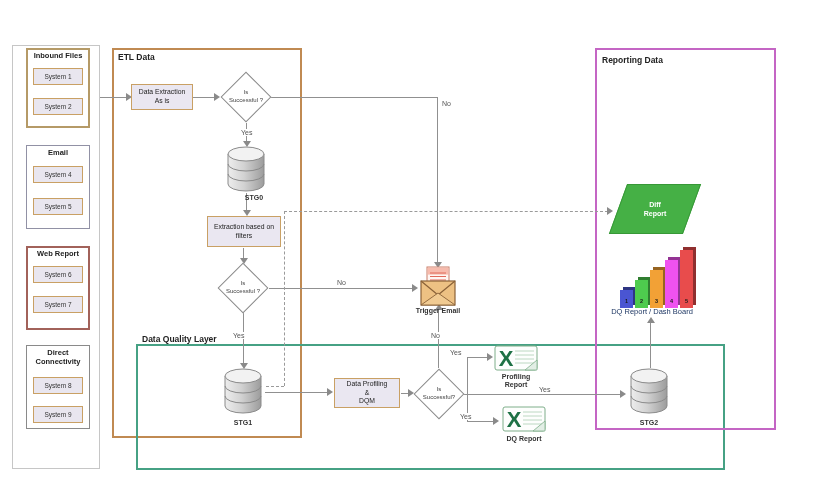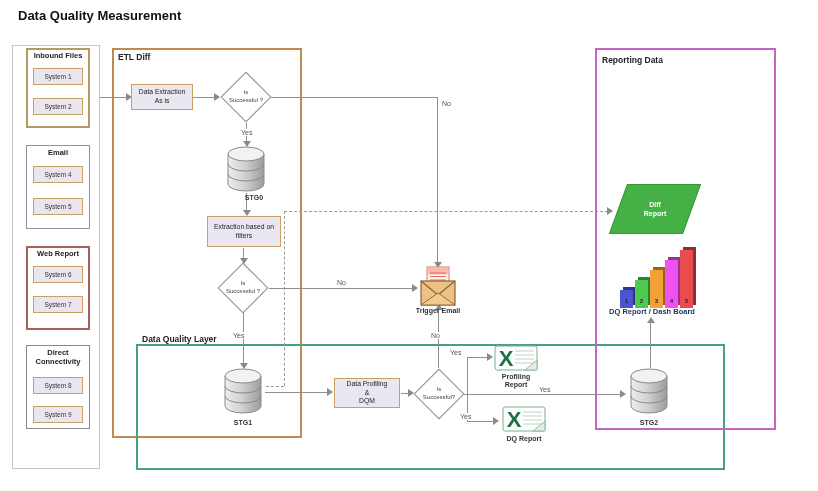--- a/index.html
+++ b/index.html
@@ -49,44 +49,43 @@
           border:1px solid #379837; transform:skewX(-20deg); }
   .para-inner { position:absolute; inset:0; transform:skewX(20deg); display:flex; align-items:center;
                 justify-content:center; text-align:center; color:#fff; font-size:7px; font-weight:bold; line-height:1.35; }
 
   
   .bars { position:absolute; left:616px; top:246px; width:86px; height:62px; display:flex;
           align-items:flex-end; gap:2px; padding-left:4px; }
   .bar { width:13px; position:relative; display:flex; align-items:flex-end; justify-content:center; }
   .bar span { font-size:5.5px; font-weight:bold; color:#1a1a1a; padding-bottom:4px; }
   .chart-label { position:absolute; left:596px; top:307px; width:112px; text-align:center;
-                 font-size:7.5px; font-weight:bold; color:#1f3864; }
+                 font-size:7.5px; font-weight:normal; color:#1f3864; }
 </style>
 </head>
 <body>
 
 <div class="stage">
 
   <svg width="0" height="0" style="position:absolute">
     <defs>
       <linearGradient id="cylgrad" x1="0" y1="0" x2="1" y2="0">
         <stop offset="0" stop-color="#ededed"></stop>
           <stop offset="0.45" stop-color="#d2d2d2"></stop>
           <stop offset="1" stop-color="#9c9c9c"></stop>
       </linearGradient>
     </defs>
   </svg>
 
-  <div class="title">Data Quality Measurement</div>
 
   <div class="frame" style="left:12px;top:45px;width:88px;height:424px;border:1px solid #c6c6c6;"></div>
   <div class="frame" style="left:112px;top:48px;width:190px;height:390px;border:2px solid #c08a52;"></div>
   <div class="frame" style="left:136px;top:344px;width:589px;height:126px;border:2px solid #46a184;"></div>
   <div class="frame" style="left:595px;top:48px;width:181px;height:382px;border:2px solid #c465c4;"></div>
-  <div class="frame-label" style="left:118px;top:52px;">ETL Diff</div>
+  <div class="frame-label" style="left:118px;top:52px;">ETL Data</div>
   <div class="frame-label" style="left:142px;top:334px;">Data Quality Layer</div>
   <div class="frame-label" style="left:602px;top:55px;">Reporting Data</div>
 
   <div class="group" style="left:26px;top:48px;width:64px;height:80px;border:2px solid #b59a67;"></div>
   <div class="group-label" style="left:26px;top:52px;">Inbound Files</div>
   <div class="chip" style="left:33px;top:68px;">System 1</div>
   <div class="chip" style="left:33px;top:98px;">System 2</div>
 
   <div class="group" style="left:26px;top:145px;width:64px;height:84px;border:1px solid #9191a5;"></div>
   <div class="group-label" style="left:26px;top:149px;">Email</div>

